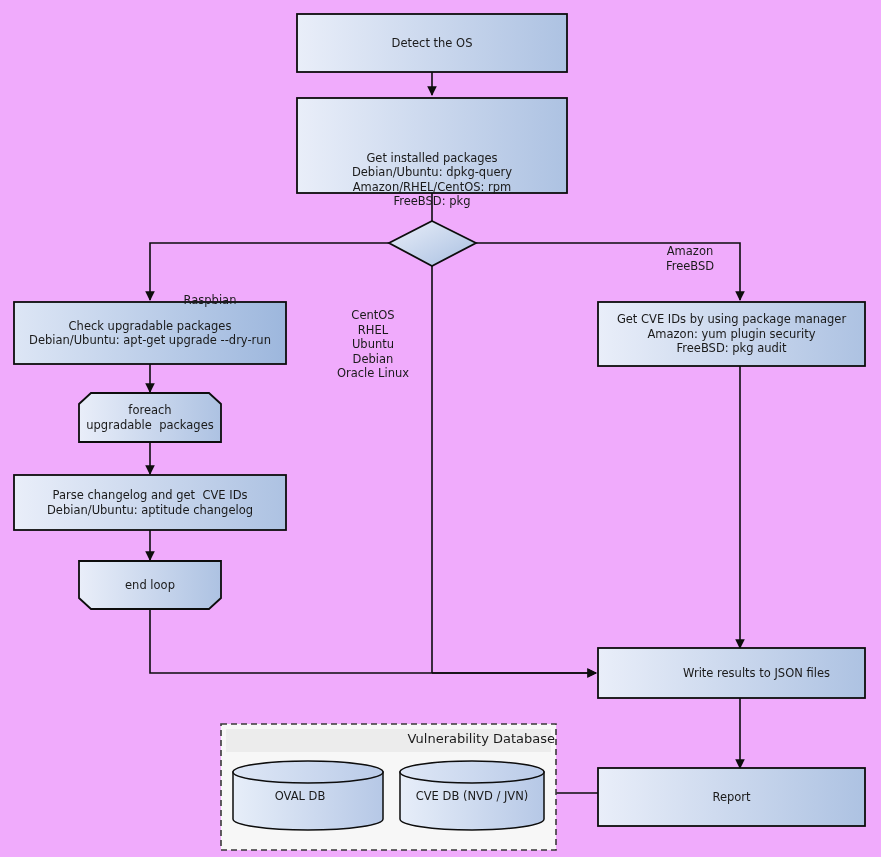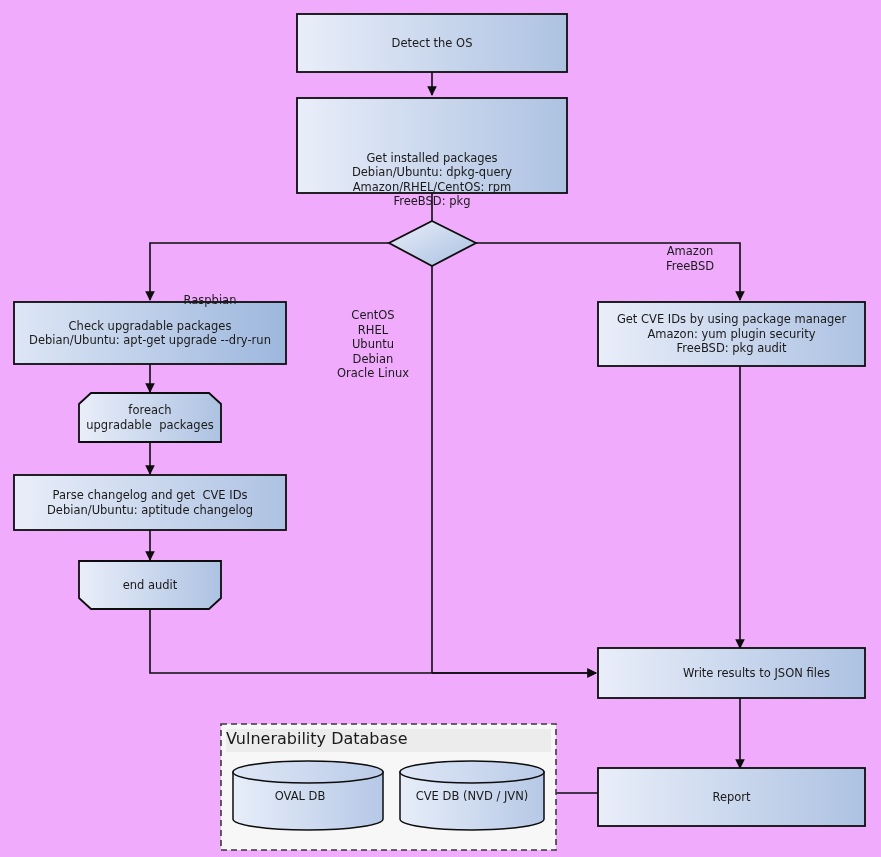--- a/index.html
+++ b/index.html
@@ -41,23 +41,23 @@
     text-align: center;
     color: #1a1a1a;
     font-size: 11.5px;
     line-height: 14.5px;
     white-space: pre;
     pointer-events: none;
   }
   .group-title {
     position: absolute;
     color: #1a1a1a;
-    font-size: 16px;
+    font-size: 13px;
     line-height: 16px;
-    text-align: left;
+    text-align: right;
     white-space: pre;
     pointer-events: none;
   }
 </style>
 </head>
 <body>
 
 <div id="canvas">
 
   <svg class="layer" viewBox="0 0 881 857">
@@ -161,21 +161,21 @@
 
   <div class="node-label" style="left:14px; top:302px; width:272px; height:62px;">Check upgradable packages
 Debian/Ubuntu: apt-get upgrade --dry-run</div>
 
   <div class="node-label" style="left:79px; top:393px; width:142px; height:49px;">foreach
 upgradable  packages</div>
 
   <div class="node-label" style="left:14px; top:475px; width:272px; height:55px;">Parse changelog and get  CVE IDs
 Debian/Ubuntu: aptitude changelog</div>
 
-  <div class="node-label" style="left:79px; top:561px; width:142px; height:48px;">end audit</div>
+  <div class="node-label" style="left:79px; top:561px; width:142px; height:48px;">end loop</div>
 
   <div class="node-label" style="left:598px; top:302px; width:267px; height:64px;">Get CVE IDs by using package manager
 Amazon: yum plugin security
 FreeBSD: pkg audit</div>
 
   <div class="node-label" style="left:598px; top:648px; width:267px; height:50px;padding-left:25px;">Write results to JSON files</div>
 
   <div class="node-label" style="left:598px; top:768px; width:267px; height:58px;">Report</div>
 
   <div class="node-label" style="left:233px; top:778px; width:134px; height:36px;">OVAL DB</div>

